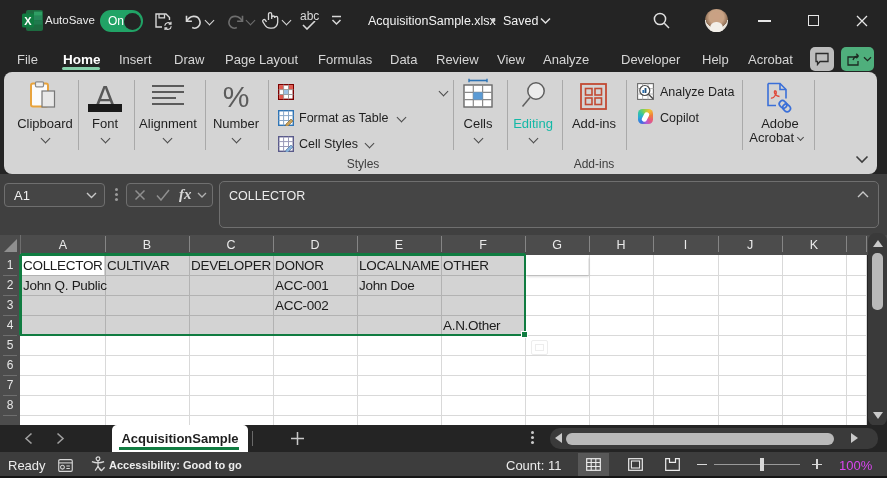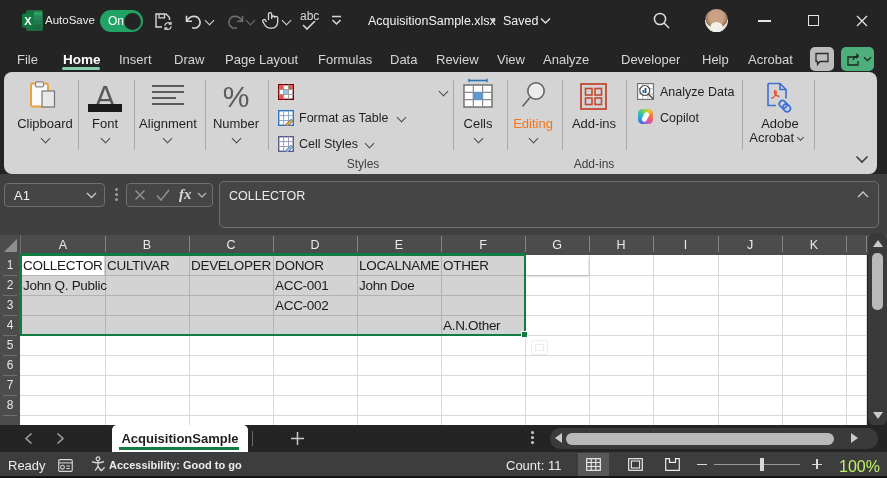--- a/index.html
+++ b/index.html
@@ -185,21 +185,21 @@
   <path d="M2 14.3 h28 M2 21.6 h28 M11.3 7 v22 M20.6 7 v22" stroke="#8a8a8a" stroke-width="1.2"></path>
   <rect x="11.3" y="14.3" width="9.3" height="7.3" fill="#5b9bd5"></rect>
 </svg>
 <div class="ab" style="left:448px;top:116px;width:60px;text-align:center;color:#1f1f1f;font-size:13px;">Cells</div>
 <div class="chev ab" style="left:475px;top:135px;"></div>
 
 <svg class="ab" style="left:519px;top:80px;" width="30" height="30" viewBox="0 0 30 30">
   <circle cx="17" cy="11" r="8.2" fill="#ececec" stroke="#5f5f5f" stroke-width="1.5"></circle>
   <path d="M11 17.5 L3.5 26.5" stroke="#5f5f5f" stroke-width="1.5"></path>
 </svg>
-<div class="ab" style="left:505px;top:116px;width:56px;text-align:center;color:#f97316;font-size:13px;">Editing</div>
+<div class="ab" style="left:505px;top:116px;width:56px;text-align:center;color:#14b8a6;font-size:13px;">Editing</div>
 <div class="chev ab" style="left:530px;top:135px;"></div>
 
 <svg class="ab" style="left:580px;top:83px;" width="27" height="27" viewBox="0 0 27 27">
   <rect x="1" y="1" width="25" height="25" fill="none" stroke="#c24a33" stroke-width="1.8"></rect>
   <rect x="5.5" y="5.5" width="6.5" height="6.5" fill="none" stroke="#c24a33" stroke-width="1.6"></rect>
   <rect x="15" y="5.5" width="6.5" height="6.5" fill="none" stroke="#c24a33" stroke-width="1.6"></rect>
   <rect x="5.5" y="15" width="6.5" height="6.5" fill="none" stroke="#c24a33" stroke-width="1.6"></rect>
   <rect x="15" y="15" width="6.5" height="6.5" fill="none" stroke="#c24a33" stroke-width="1.6"></rect>
 </svg>
 <div class="ab" style="left:565px;top:116px;width:58px;text-align:center;color:#1f1f1f;font-size:13px;">Add-ins</div>
@@ -441,15 +441,15 @@
 </svg>
 <svg class="ab" style="left:665px;top:458px;" width="15" height="13" viewBox="0 0 15 13">
   <path d="M4.5 0.7 H0.7 v11.6 h13.6 V0.7 h-3.8 v3.6 h-6 z" fill="none" stroke="#ececec" stroke-width="1.2"></path>
 </svg>
 
 <div class="ab" style="left:697px;top:463.5px;width:10px;height:1.6px;background:#d8d8d8;"></div>
 <div class="ab" style="left:714px;top:464px;width:86px;height:1.4px;background:#9a9a9a;"></div>
 <div class="ab" style="left:760px;top:458px;width:4px;height:13px;background:#d8d8d8;"></div>
 <div class="ab" style="left:812px;top:463.5px;width:10px;height:1.6px;background:#d8d8d8;"></div>
 <div class="ab" style="left:812px;top:459.3px;width:1.6px;height:10px;background:#d8d8d8;margin-left:4.2px;"></div>
-<div class="ab" style="left:839px;top:458px;color:#bef264;font-size:16px;">100%</div>
+<div class="ab" style="left:839px;top:458px;color:#d946ef;font-size:13px;">100%</div>
 
 </div>
 
 </body></html>

